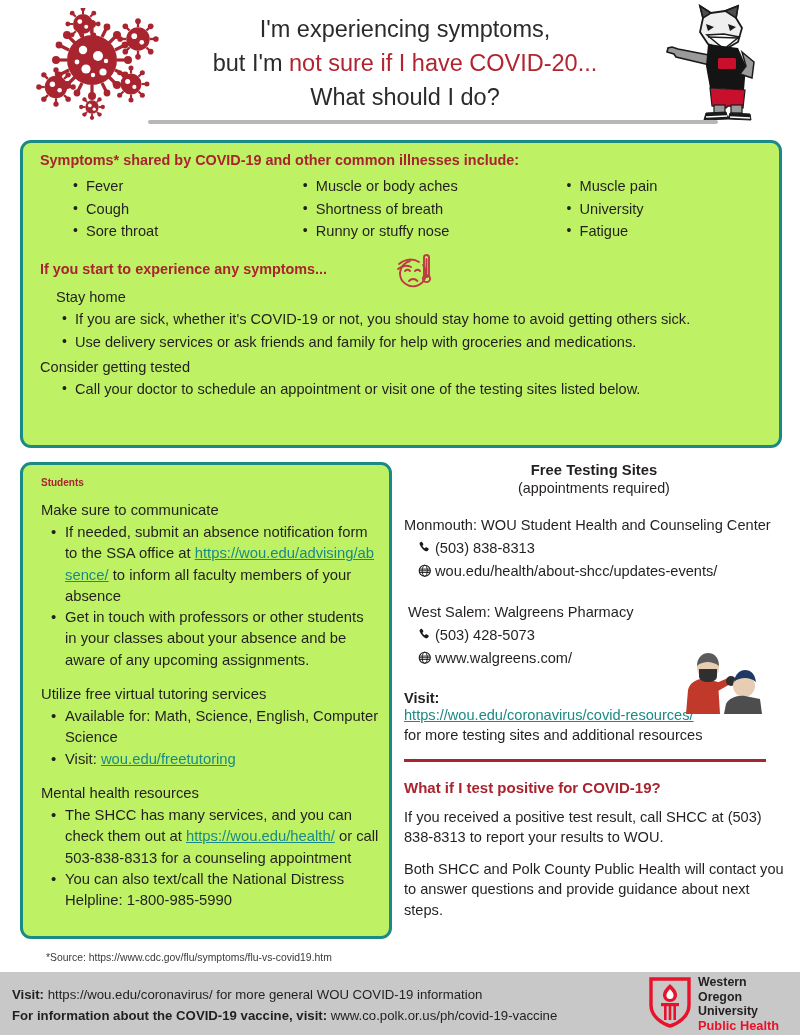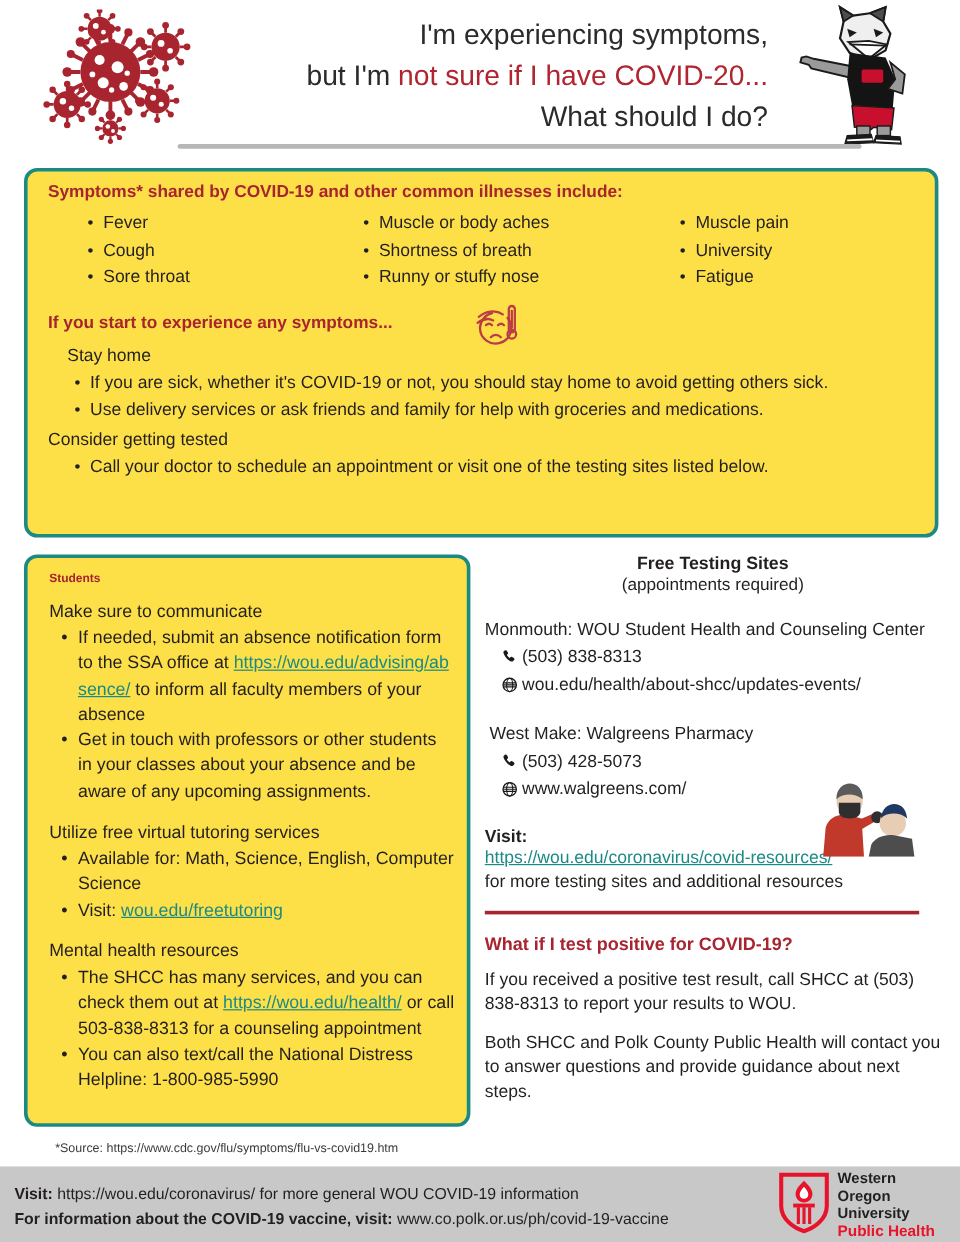--- a/index.html
+++ b/index.html
@@ -23,40 +23,40 @@
     position: absolute; left: 34px; top: 8px;
     width: 126px; height: 112px;
   }
   #mascot-art {
     position: absolute; left: 662px; top: 4px;
     width: 124px; height: 118px;
   }
   #header-title {
     position: absolute; left: 170px; top: 12px;
     width: 470px;
-    text-align: right;
+    text-align: center;
     font-size: 23.5px;
     line-height: 34px;
     color: #2b2b2b;
     font-weight: 400;
   }
   #header-title .red { color: #b2242f; }
   #header-rule {
     position: absolute; left: 148px; top: 120px;
     width: 570px; height: 4px;
     background: #b7b7b7;
     border-radius: 2px;
   }
 
   
   .tealbox {
     position: absolute;
     border: 3.5px solid #1b8a85;
     border-radius: 11px;
-    background: #fde047;
+    background: #bef264;
   }
 
   
   #symptoms-box {
     left: 20px; top: 140px;
     width: 762px; height: 308px;
   }
   .sec-head-red {
     color: #a8242f;
     font-weight: bold;
@@ -578,21 +578,21 @@
           <circle cx="8" cy="8" r="6.6" fill="none" stroke="#1a1a1a" stroke-width="1.3"></circle>
           <ellipse cx="8" cy="8" rx="3" ry="6.6" fill="none" stroke="#1a1a1a" stroke-width="1.1"></ellipse>
           <path d="M1.7 6h12.6M1.7 10h12.6M1.4 8h13.2" stroke="#1a1a1a" stroke-width="1.1"></path>
         </svg>
       </span>
       <span>wou.edu/health/about-shcc/updates-events/</span>
     </div>
   </div>
 
   <div class="site-block">
-    <div class="site-name" style="margin-left:4px">West Make: Walgreens Pharmacy</div>
+    <div class="site-name" style="margin-left:4px">West Salem: Walgreens Pharmacy</div>
     <div class="site-line">
       <span class="ic">
         <svg viewBox="0 0 16 16" width="13" height="13" style="margin-top:4px">
           <path d="M3.2 1.4c.7-.6 1.7-.5 2.2.3l1 1.6c.4.6.3 1.4-.3 1.9l-.7.6c.5 1.4 1.6 2.6 3 3.2l.6-.8c.5-.6 1.3-.7 1.9-.3l1.6 1c.8.5.9 1.5.3 2.2l-.9 1c-.6.6-1.5.8-2.3.5C6.6 11.4 3.5 8.2 2 4.1c-.3-.8-.1-1.7.5-2.2z" fill="#1a1a1a"></path>
         </svg>
       </span>
       <span>(503) 428-5073</span>
     </div>
     <div class="site-line">
       <span class="ic">

